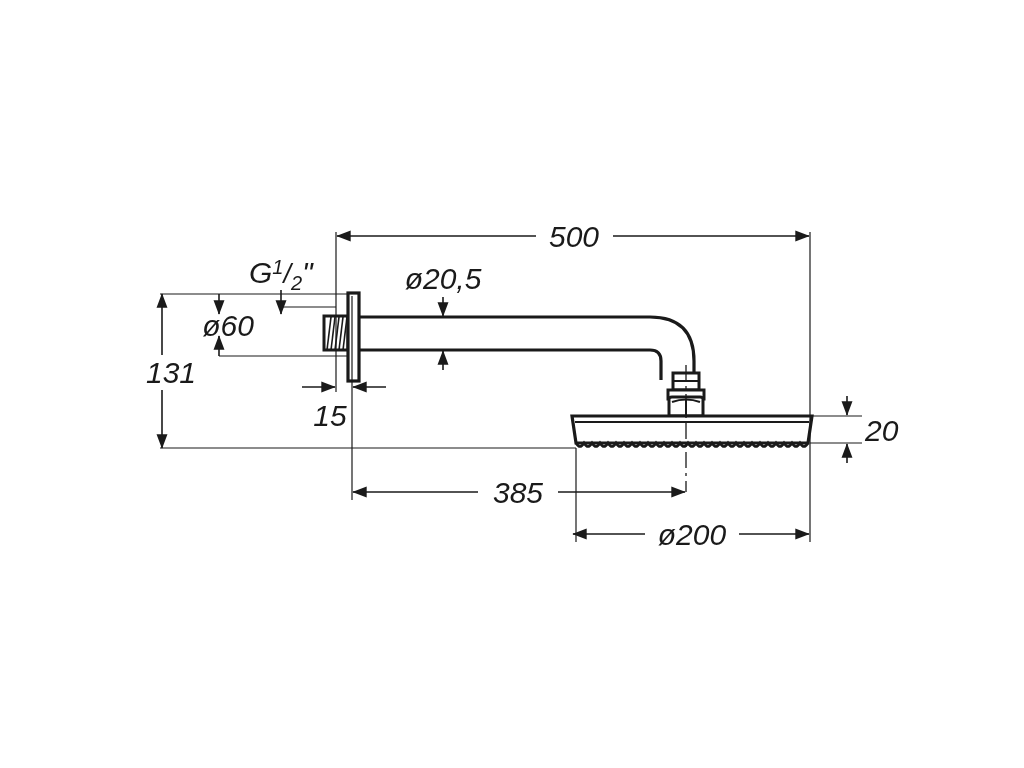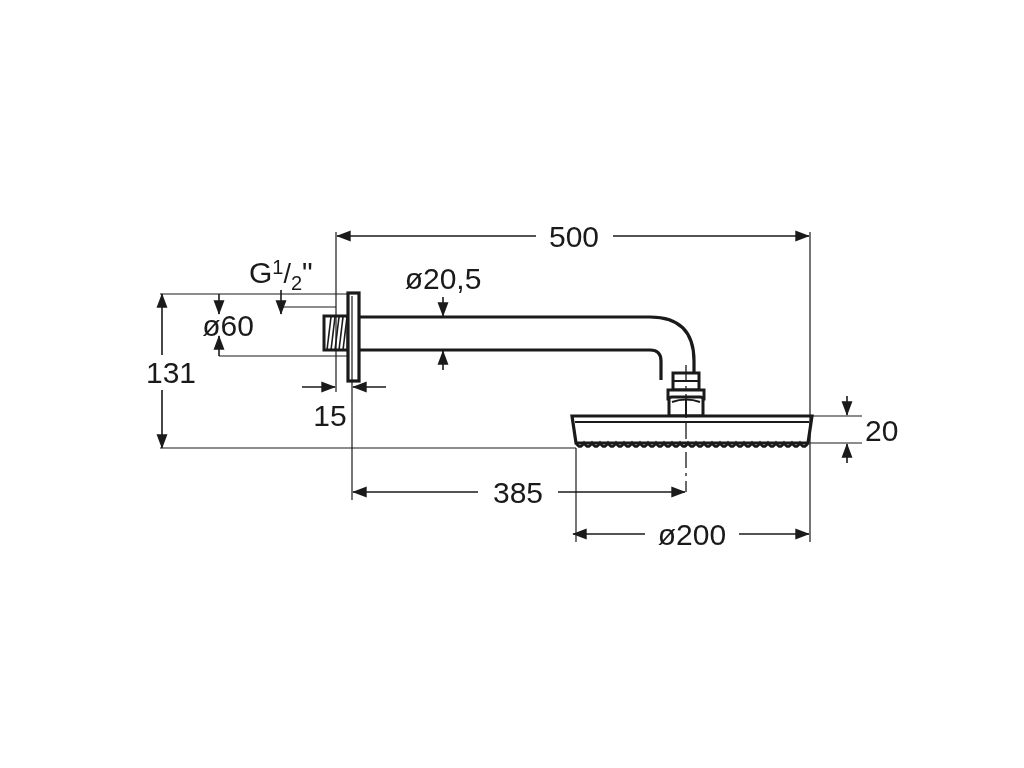--- a/index.html
+++ b/index.html
@@ -1,18 +1,18 @@
 <!DOCTYPE html>
 <html><head>
 <meta charset="utf-8">
 <style>
   html,body{margin:0;padding:0;background:#ffffff;}
   body{width:1024px;height:768px;overflow:hidden;
        font-family:"Liberation Sans","DejaVu Sans",sans-serif;}
-  #stage{position:relative;width:1024px;height:768px;background:#b91c1c;}
+  #stage{position:relative;width:1024px;height:768px;background:#b91c1c;font-style:italic;}
   svg{display:block;}
   .dimtext{font-family:"Liberation Sans","DejaVu Sans",sans-serif;
            font-size:30px;fill:#1a1a1a;}
 </style>
 </head>
 <body>
 
 <div id="stage">
 <svg width="1024" height="768" viewBox="0 0 1024 768">
 

